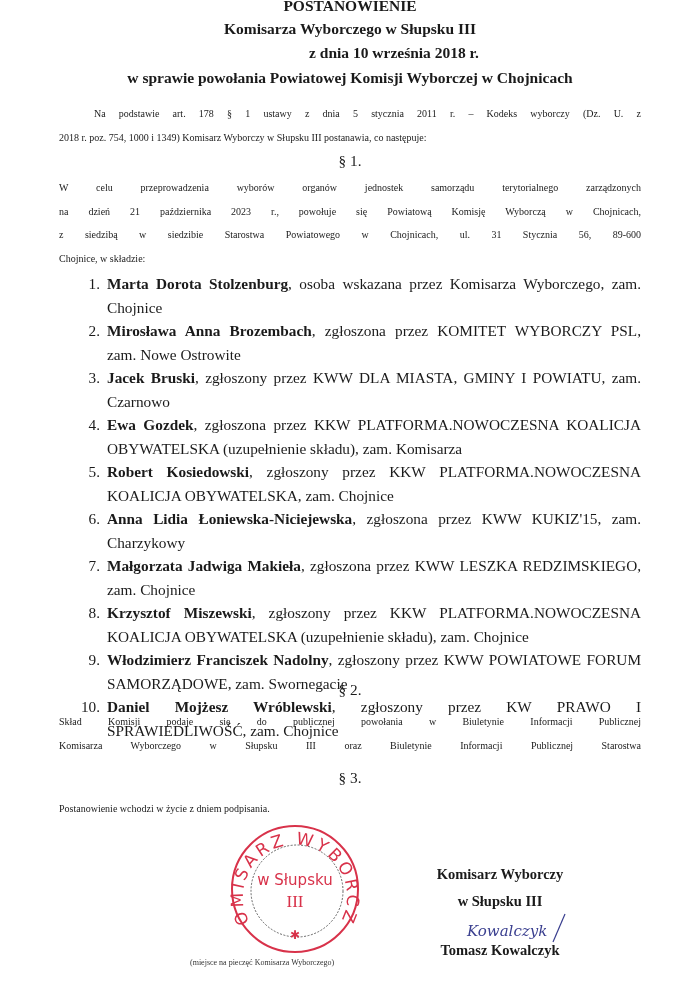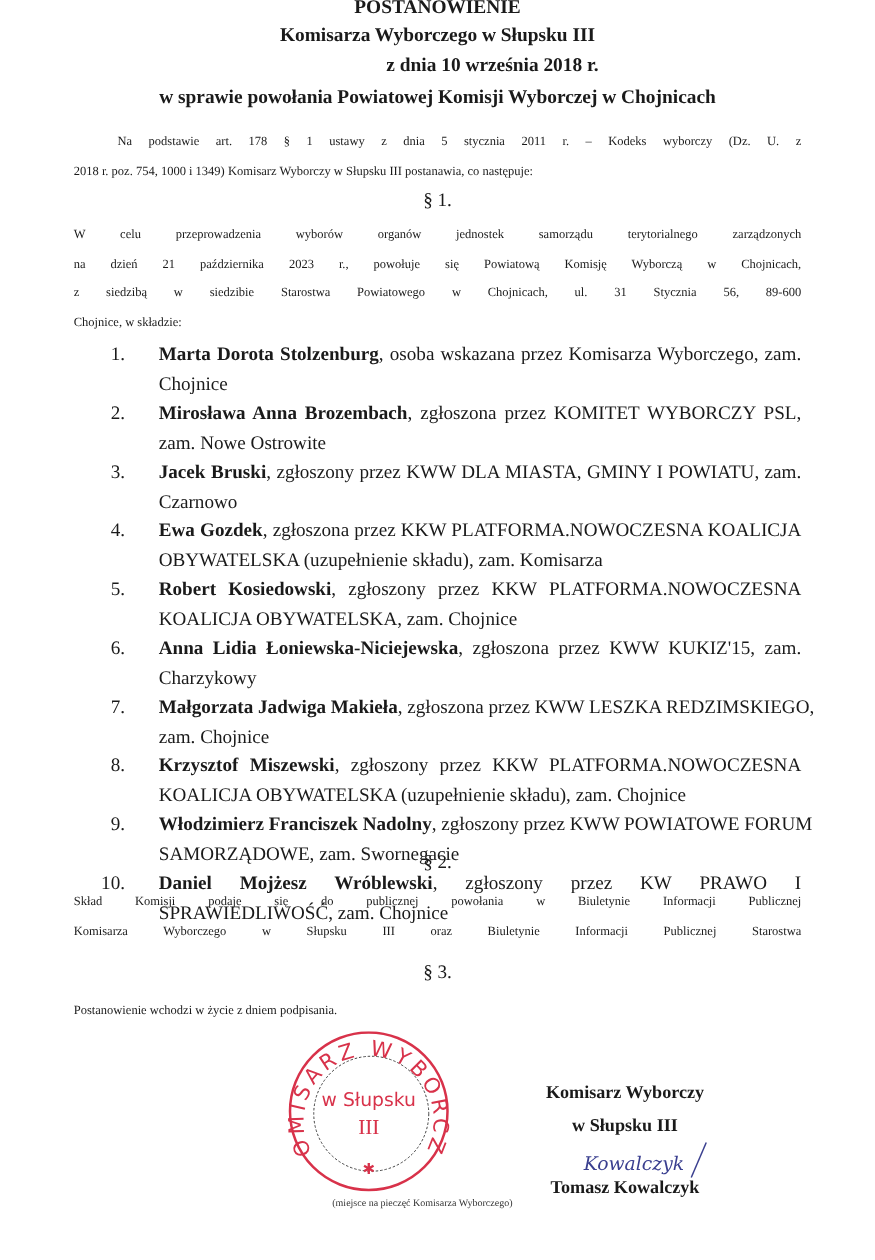--- a/index.html
+++ b/index.html
@@ -20,27 +20,27 @@
     .intro { top: 102px; }
     .intro .first { padding-left: 35px; }
     .section-mark { position: absolute; left: 0; width: 700px; text-align: center; font-size: 15.3px; }
     .s1 { top: 152px; }
     .s2 { top: 681px; }
     .s3 { top: 769px; }
     .p1 { top: 176px; }
     .list { position: absolute; left: 80px; width: 561px; font-size: 15.3px; line-height: 23.5px; top: 272px; }
     .item { position: relative; padding-left: 27px; }
     .item .num { position: absolute; left: 0; width: 20px; text-align: right; }
-    .item .line { display: block; white-space: nowrap; text-align: justify; text-align-last: justify; margin-left: 20px; }
+    .item .line { display: block; white-space: nowrap; text-align: justify; text-align-last: justify; }
     .item .line.last { text-align-last: left; }
     .item b { font-weight: bold; }
     .p2 { top: 710px; }
     .p3 { top: 797px; }
     .stamp { position: absolute; left: 225px; top: 825px; width: 140px; height: 130px; }
-    .stamp-caption { position: absolute; left: 190px; top: 958px; width: 220px; text-align: right; font-size: 8px; color: #333; }
+    .stamp-caption { position: absolute; left: 190px; top: 958px; width: 220px; text-align: left; font-size: 8px; color: #333; }
     .sign { position: absolute; left: 420px; width: 160px; text-align: center; font-weight: bold; font-size: 14.5px; }
     .sign1 { top: 866px; }
     .sign2 { top: 893px; }
     .sign4 { top: 942px; }
     .signature { position: absolute; left: 465px; top: 912px; width: 110px; height: 36px; }
   </style>
 </head>
 <body>
 
 <div class="page">

